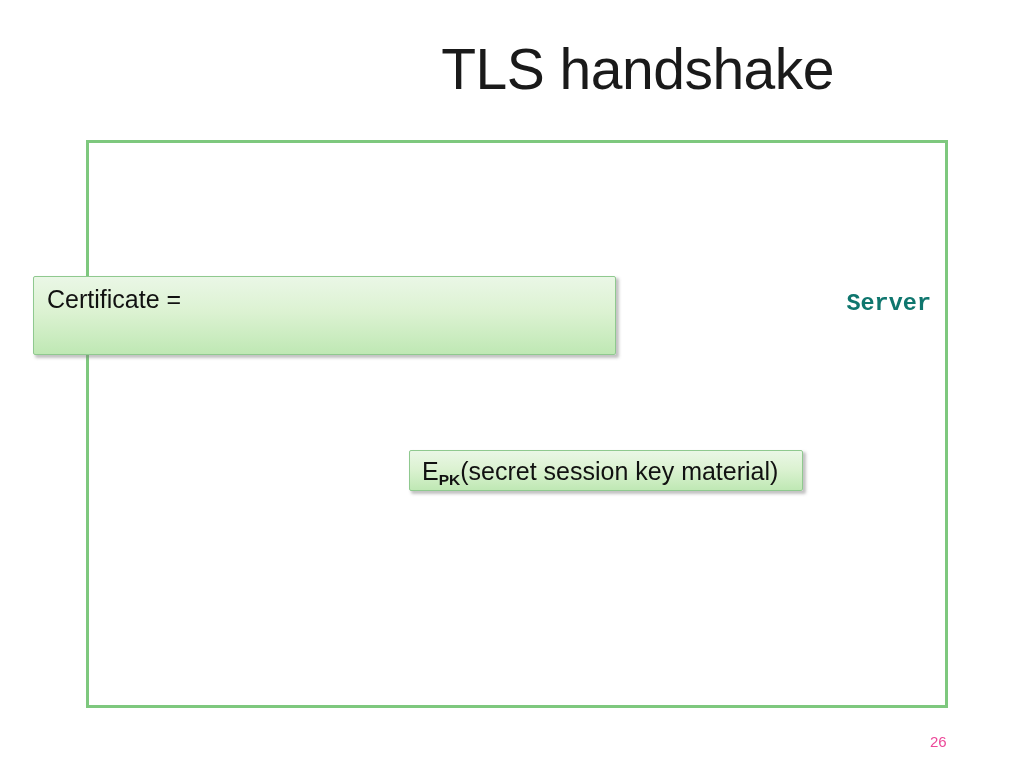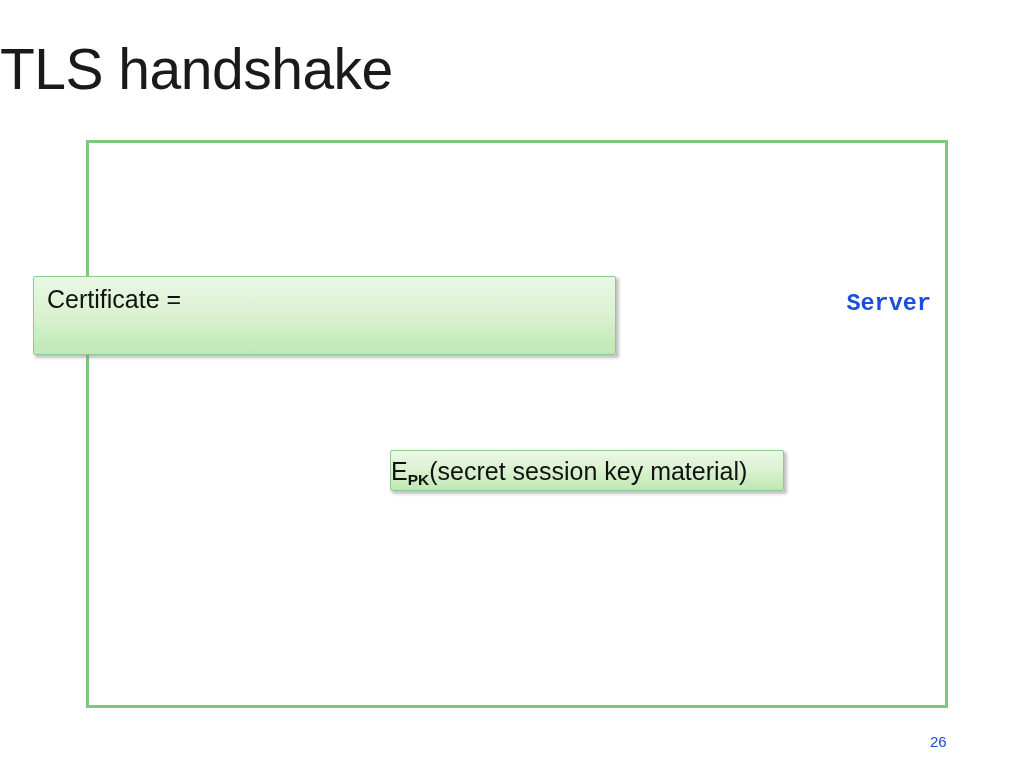--- a/index.html
+++ b/index.html
@@ -14,21 +14,21 @@
     overflow: hidden;
     position: relative;
   }
 
   
   #slide-title {
     position: absolute;
     left: 0;
     top: 36px;
     width: 834px;
-    text-align: left;
+    text-align: right;
     font-family: "Liberation Sans", sans-serif;
     font-weight: 300;
     font-size: 57px;
     line-height: 66px;
     color: #1a1a1a;
     letter-spacing: -0.5px;
   }
 
   
   #handshake-box {
@@ -47,21 +47,21 @@
     left: 0;
     top: 0;
     right: 0;
     bottom: 0;
     padding: 8px 14px 0 12px;
     box-sizing: border-box;
     font-family: "Liberation Mono", "DejaVu Sans Mono", monospace;
     font-weight: bold;
     font-size: 23.5px;
     line-height: 34px;
-    color: #1d4ed8;
+    color: #0f766e;
     white-space: pre;
   }
 
   .line {
     display: block;
     height: 34px;
     white-space: pre;
   }
   .line.blank {
     height: 34px;
@@ -85,25 +85,25 @@
     top: 258px;
     width: 583px;
     height: 79px;
     padding: 5px 0 0 13px;
     font-size: 25px;
     line-height: 35px;
     margin-top: 18px;
   }
 
   #callout-epk {
-    left: 390px;
+    left: 409px;
     top: 450px;
     width: 394px;
     height: 41px;
-    padding: 3px 0 0 0;
+    padding: 3px 0 0 12px;
     font-size: 25px;
     line-height: 35px;
   }
 
   .callout-line {
     display: block;
     white-space: nowrap;
   }
 
   sub.sub-bold {
@@ -117,21 +117,21 @@
 
   
   #page-number {
     position: absolute;
     left: 930px;
     top: 733px;
     width: 40px;
     text-align: left;
     font-family: "Liberation Sans", sans-serif;
     font-size: 15px;
-    color: #1d4ed8;
+    color: #ec4899;
   }
 </style>
 </head>
 <body>
 
 <div id="slide-title">TLS handshake</div>
 
 <div id="handshake-box">
   <div class="transcript">
 

